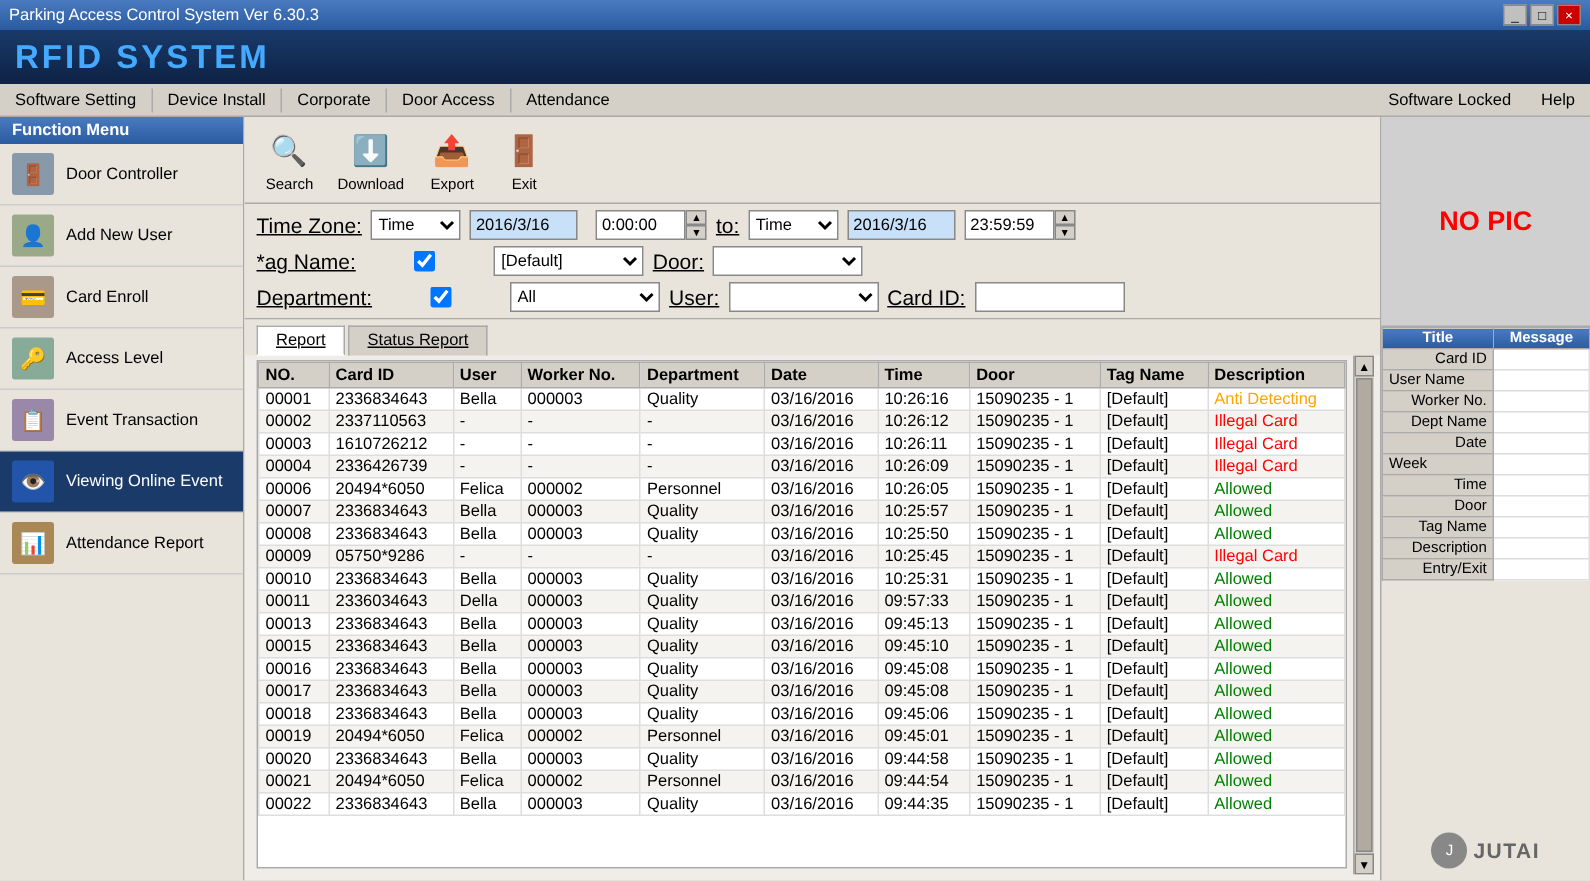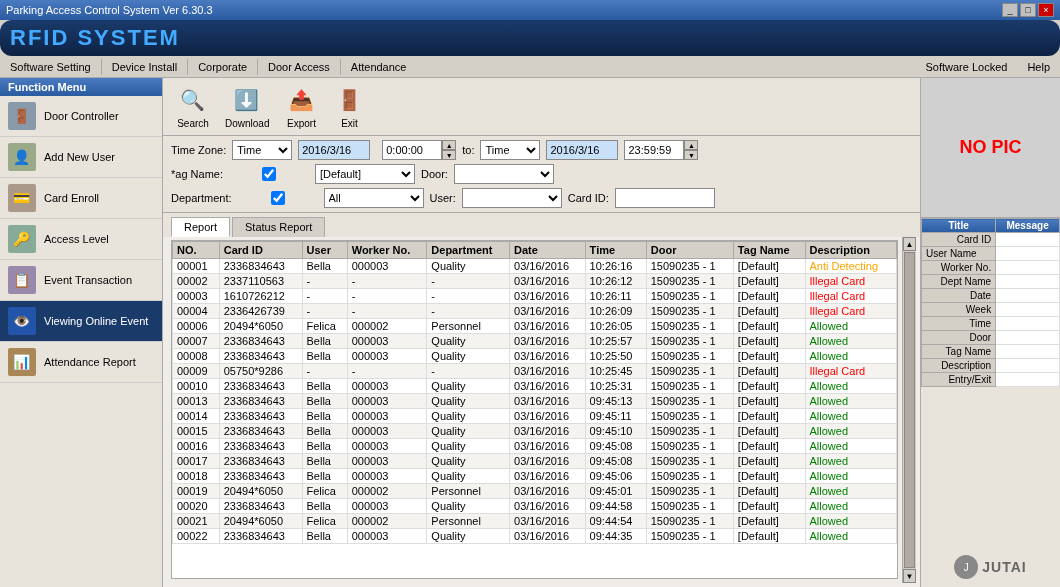--- a/index.html
+++ b/index.html
@@ -4,21 +4,21 @@
   <style>
     * { margin: 0; padding: 0; box-sizing: border-box; }
     body { width: 1060px; height: 587px; font-family: 'Segoe UI', Tahoma, Arial, sans-serif; font-size: 11px; background: #d4d0c8; overflow: hidden; }
 
     
     .title-bar { background: linear-gradient(to bottom, #4a7abf, #2a5a9f); color: white; height: 20px; display: flex; align-items: center; padding: 0 6px; font-size: 11px; }
     .title-bar-icons { margin-left: auto; display: flex; gap: 2px; }
     .title-bar-btn { width: 16px; height: 14px; background: #c0c0c0; border: 1px solid #888; font-size: 9px; display: flex; align-items: center; justify-content: center; cursor: pointer; color: #000; }
 
     
-    .app-header { background: linear-gradient(to bottom, #1a3a6a, #0d2244); color: #4af; height: 36px; display: flex; align-items: center; padding: 0 10px; font-size: 22px; font-weight: bold; letter-spacing: 2px; border-radius: 12px; }
+    .app-header { background: linear-gradient(to bottom, #1a3a6a, #0d2244); color: #4af; height: 36px; display: flex; align-items: center; padding: 0 10px; font-size: 22px; font-weight: bold; letter-spacing: 2px; }
 
     
     .menu-bar { background: #d4d0c8; border-bottom: 1px solid #aaa; height: 22px; display: flex; align-items: center; }
     .menu-item { padding: 2px 10px; font-size: 11px; cursor: pointer; color: #000; }
     .menu-separator { width: 1px; background: #aaa; height: 16px; }
 
     
     .main-layout { display: flex; height: calc(587px - 78px); }
 
     
@@ -33,31 +33,31 @@
     .content { flex: 1; background: #f0ede8; display: flex; flex-direction: column; overflow: hidden; }
 
     
     .toolbar { background: #e8e4dc; border-bottom: 1px solid #aaa; padding: 4px 8px; display: flex; gap: 4px; align-items: flex-end; }
     .tool-btn { display: flex; flex-direction: column; align-items: center; padding: 2px 6px; cursor: pointer; background: transparent; border: none; font-size: 10px; gap: 2px; min-width: 40px; }
     .tool-icon { width: 32px; height: 32px; display: flex; align-items: center; justify-content: center; font-size: 20px; }
 
     
     .filter-bar { background: #e8e4dc; border-bottom: 1px solid #aaa; padding: 4px 8px; display: flex; flex-direction: column; gap: 4px; }
     .filter-row { display: flex; align-items: center; gap: 6px; flex-wrap: wrap; }
-    .filter-label { font-size: 11px; white-space: nowrap; }
+    .filter-label { font-size: 14px; white-space: nowrap; text-decoration: underline; }
     .filter-select { height: 20px; font-size: 11px; border: 1px solid #888; background: white; min-width: 60px; }
     .filter-input { height: 20px; font-size: 11px; border: 1px solid #888; background: white; padding: 0 3px; min-width: 80px; }
     .filter-spin { height: 20px; font-size: 11px; border: 1px solid #888; background: white; padding: 0 3px; width: 70px; }
     .date-field { background: #c8e0f8; border: 1px solid #888; height: 20px; font-size: 11px; padding: 0 3px; width: 70px; }
     .spin-wrapper { display: flex; }
     .spin-btns { display: flex; flex-direction: column; }
     .spin-btn { height: 10px; width: 14px; font-size: 7px; border: 1px solid #888; background: #d4d0c8; display: flex; align-items: center; justify-content: center; cursor: pointer; line-height: 1; }
 
     
-    .tab-bar { display: flex; padding: 4px 8px 0; gap: 2px; background: #e8e4dc; }
+    .tab-bar { display: flex; padding: 4px 8px 0; gap: 2px; background: #e8e4dc; text-decoration: underline; }
     .tab { padding: 3px 12px; font-size: 11px; cursor: pointer; border: 1px solid #aaa; border-bottom: none; background: #d4d0c8; }
     .tab.active { background: white; border-bottom: 1px solid white; }
 
     
     .table-wrapper { flex: 1; overflow: auto; background: white; border: 1px solid #aaa; margin: 3px 4px 4px; }
     table { width: 100%; border-collapse: collapse; font-size: 11px; }
     thead tr { background: linear-gradient(to bottom, #e8e4dc, #c8c4bc); }
     thead th { border: 1px solid #aaa; padding: 2px 4px; text-align: left; font-weight: bold; white-space: nowrap; position: sticky; top: 0; background: #d4d0c8; }
     tbody tr { background: white; }
     tbody tr:nth-child(even) { background: #f5f3f0; }
@@ -345,39 +345,39 @@
                 <td>Bella</td>
                 <td>000003</td>
                 <td>Quality</td>
                 <td>03/16/2016</td>
                 <td>10:25:31</td>
                 <td>15090235 - 1</td>
                 <td>[Default]</td>
                 <td class="status-allowed">Allowed</td>
               </tr>
               <tr>
+                <td>00011</td>
+                <td>2336034643</td>
+                <td>Della</td>
+                <td>000003</td>
+                <td>Quality</td>
+                <td>03/16/2016</td>
+                <td>09:57:33</td>
+                <td>15090235 - 1</td>
+                <td>[Default]</td>
+                <td class="status-allowed">Allowed</td>
+              </tr>
+              <tr>
                 <td>00013</td>
                 <td>2336834643</td>
                 <td>Bella</td>
                 <td>000003</td>
                 <td>Quality</td>
                 <td>03/16/2016</td>
                 <td>09:45:13</td>
-                <td>15090235 - 1</td>
-                <td>[Default]</td>
-                <td class="status-allowed">Allowed</td>
-              </tr>
-              <tr>
-                <td>00014</td>
-                <td>2336834643</td>
-                <td>Bella</td>
-                <td>000003</td>
-                <td>Quality</td>
-                <td>03/16/2016</td>
-                <td>09:45:11</td>
                 <td>15090235 - 1</td>
                 <td>[Default]</td>
                 <td class="status-allowed">Allowed</td>
               </tr>
               <tr>
                 <td>00015</td>
                 <td>2336834643</td>
                 <td>Bella</td>
                 <td>000003</td>
                 <td>Quality</td>
@@ -509,21 +509,21 @@
           </tr>
           <tr>
             <td style="background: rgb(212, 208, 200); border: 1px solid rgb(170, 170, 170); padding: 1px 4px; font-size: 10px; text-align: right;">Dept Name</td>
             <td style="border: 1px solid rgb(221, 221, 221); padding: 1px 4px; background: white; font-size: 10px;"></td>
           </tr>
           <tr>
             <td style="background: rgb(212, 208, 200); border: 1px solid rgb(170, 170, 170); padding: 1px 4px; font-size: 10px; text-align: right;">Date</td>
             <td style="border: 1px solid rgb(221, 221, 221); padding: 1px 4px; background: white; font-size: 10px;"></td>
           </tr>
           <tr>
-            <td style="background: rgb(212, 208, 200); border: 1px solid rgb(170, 170, 170); padding: 1px 4px; font-size: 10px; text-align: right;">Week</td>
+            <td style="background: rgb(212, 208, 200); border: 1px solid rgb(170, 170, 170); padding: 1px 4px; font-size: 10px; ">Week</td>
             <td style="border: 1px solid rgb(221, 221, 221); padding: 1px 4px; background: white; font-size: 10px;"></td>
           </tr>
           <tr>
             <td style="background: rgb(212, 208, 200); border: 1px solid rgb(170, 170, 170); padding: 1px 4px; font-size: 10px; text-align: right;">Time</td>
             <td style="border: 1px solid rgb(221, 221, 221); padding: 1px 4px; background: white; font-size: 10px;"></td>
           </tr>
           <tr>
             <td style="background: rgb(212, 208, 200); border: 1px solid rgb(170, 170, 170); padding: 1px 4px; font-size: 10px; text-align: right;">Door</td>
             <td style="border: 1px solid rgb(221, 221, 221); padding: 1px 4px; background: white; font-size: 10px;"></td>
           </tr>

